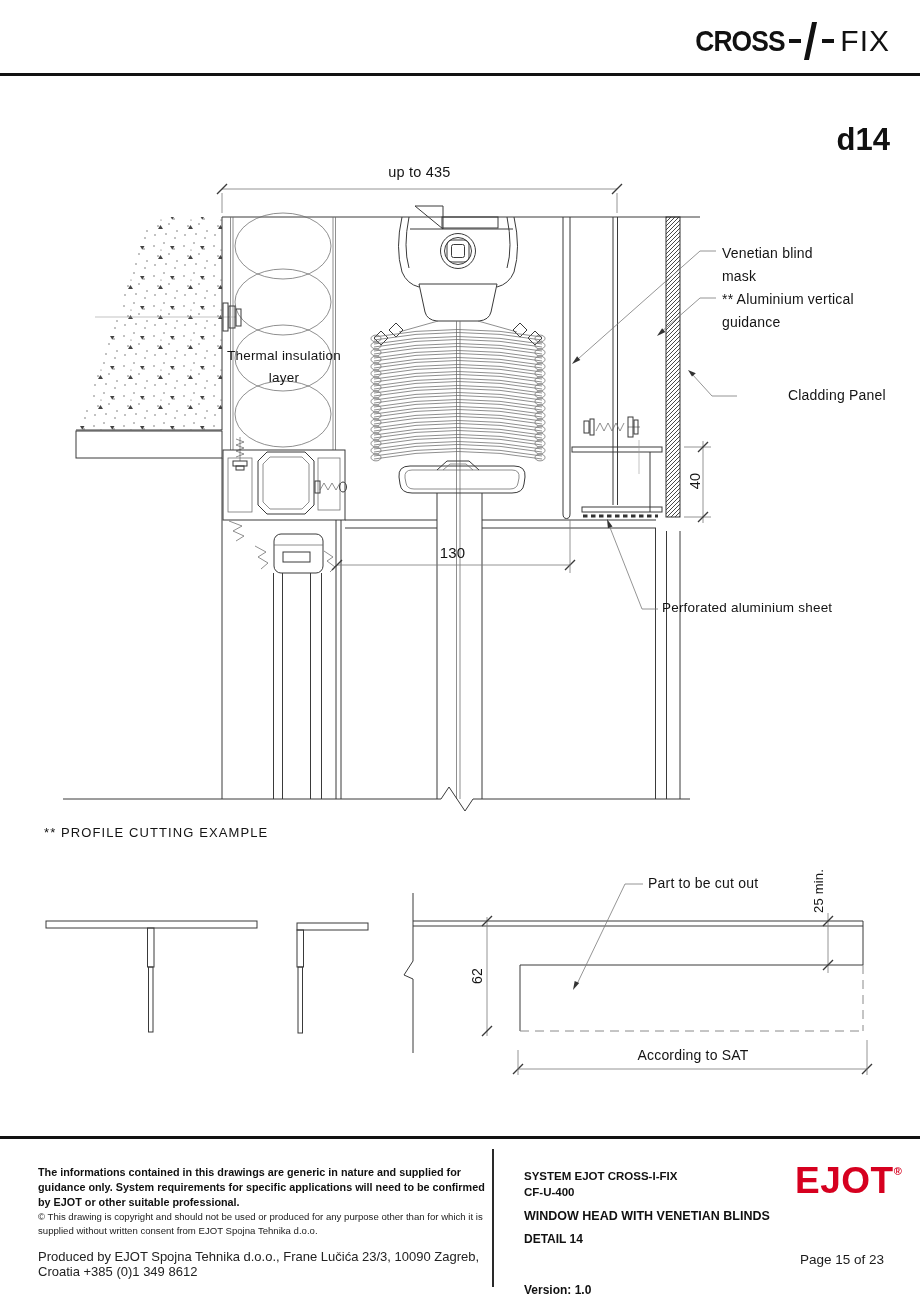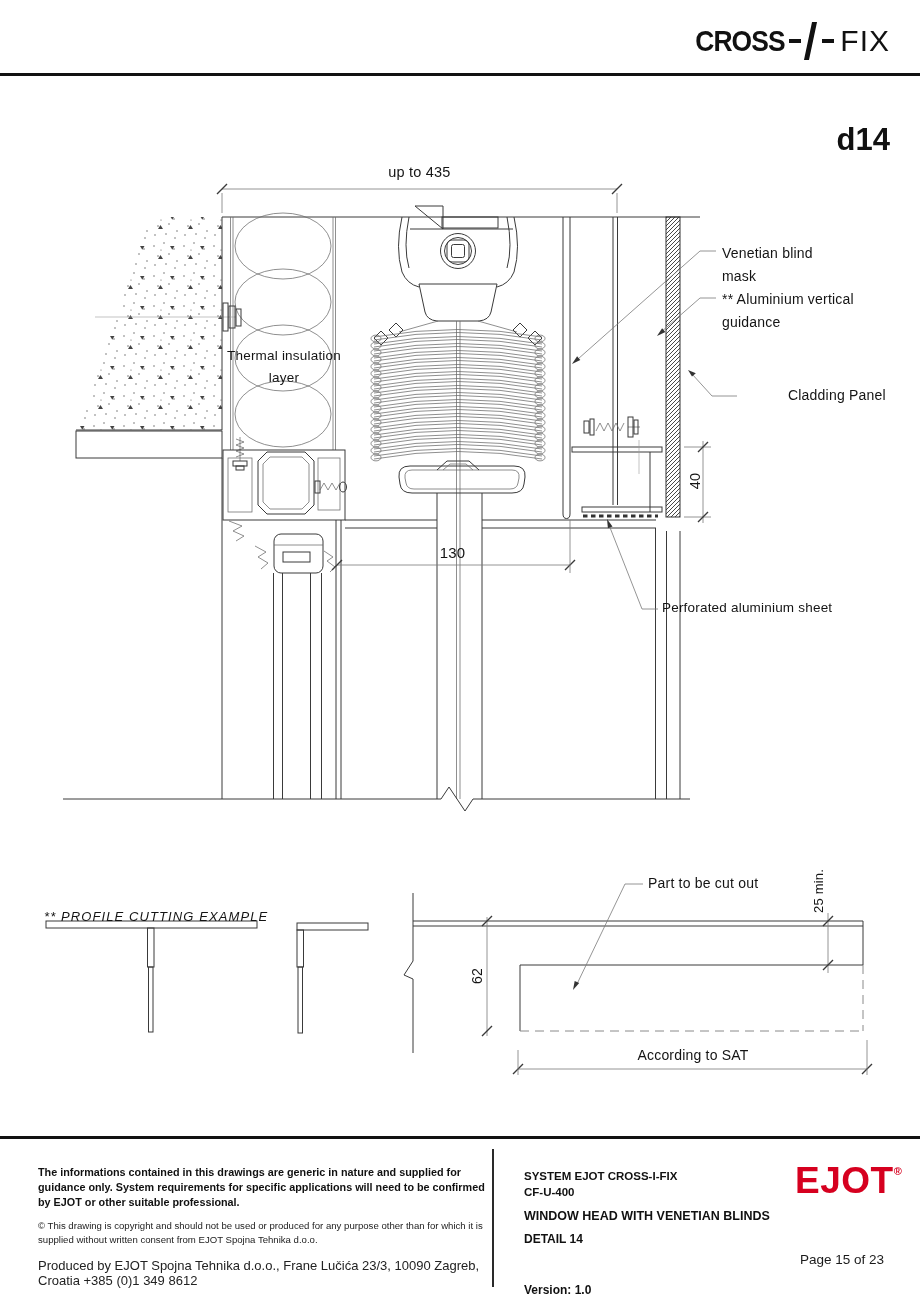--- a/index.html
+++ b/index.html
@@ -23,21 +23,21 @@
   .dim{stroke:#7a7a7a;fill:none;stroke-width:.8;}
   .tick{stroke:#3a3a3a;stroke-width:1.4;fill:none;}
   .hair{stroke:#9a9a9a;stroke-width:.6;fill:none;}
   .dash{stroke:#8a8a8a;stroke-width:1;stroke-dasharray:9,6;fill:none;}
   .arr{fill:#333;stroke:none;}
   
   .rule-bot{position:absolute;left:0;top:1136px;width:920px;height:3px;background:#111;}
   .vdiv{position:absolute;left:492px;top:1149px;width:2px;height:138px;background:#2a2a2a;}
   .ft-left{position:absolute;left:38px;top:1165px;width:462px;}
   .ft-left .bold{font-size:10.8px;font-weight:bold;line-height:15px;}
-  .ft-left .small{font-size:9.6px;line-height:13.5px;margin-top:9px;color:#222;}
+  .ft-left .small{font-size:9.6px;line-height:13.5px;color:#222;}
   .ft-left .prod{font-size:13px;margin-top:12px;color:#222;}
   .ft-mid{position:absolute;left:524px;}
   .ft-mid div{font-weight:bold;white-space:nowrap;}
   .ejot{position:absolute;left:795px;top:1160px;font-size:37px;font-weight:bold;letter-spacing:.5px;text-align:right;}
   .ejot sup{font-size:11px;vertical-align:18px;}
   .page{position:absolute;left:800px;top:1252px;font-size:13.5px;color:#1a1a1a;white-space:nowrap;}
 </style>
 </head>
 <body>
 
@@ -256,21 +256,21 @@
 </div>
 
 <div class="lbl" style="left:740px;top:387px;margin-left:48px;">Cladding Panel</div>
 
 <div class="lbl ctr rot" style="left:673px;top:466px;width:44px;height:30px;line-height:30px;font-size:14.5px;">40</div>
 
 <div class="lbl" style="left:662px;top:600px;font-size:13.5px;">Perforated aluminium sheet</div>
 
 <div class="lbl ctr" style="left:405px;top:544px;width:95px;font-size:15px;">130</div>
 
-<div class="lbl" style="left:44px;top:909px;font-size:13px;letter-spacing:1.1px;font-style:italic;">** PROFILE CUTTING EXAMPLE</div>
+<div class="lbl" style="left:44px;top:825px;font-size:13px;letter-spacing:1.1px;">** PROFILE CUTTING EXAMPLE</div>
 
 <div class="lbl" style="left:648px;top:875px;">Part to be cut out</div>
 
 <div class="lbl ctr rot" style="left:785px;top:878px;width:68px;height:26px;line-height:26px;font-size:13px;">25 min.</div>
 
 <div class="lbl ctr rot" style="left:444px;top:963px;width:66px;height:26px;line-height:26px;font-size:14px;">62</div>
 
 <div class="lbl ctr" style="left:518px;top:1047px;width:350px;">According to SAT</div>
 
 <div class="rule-bot"></div>

